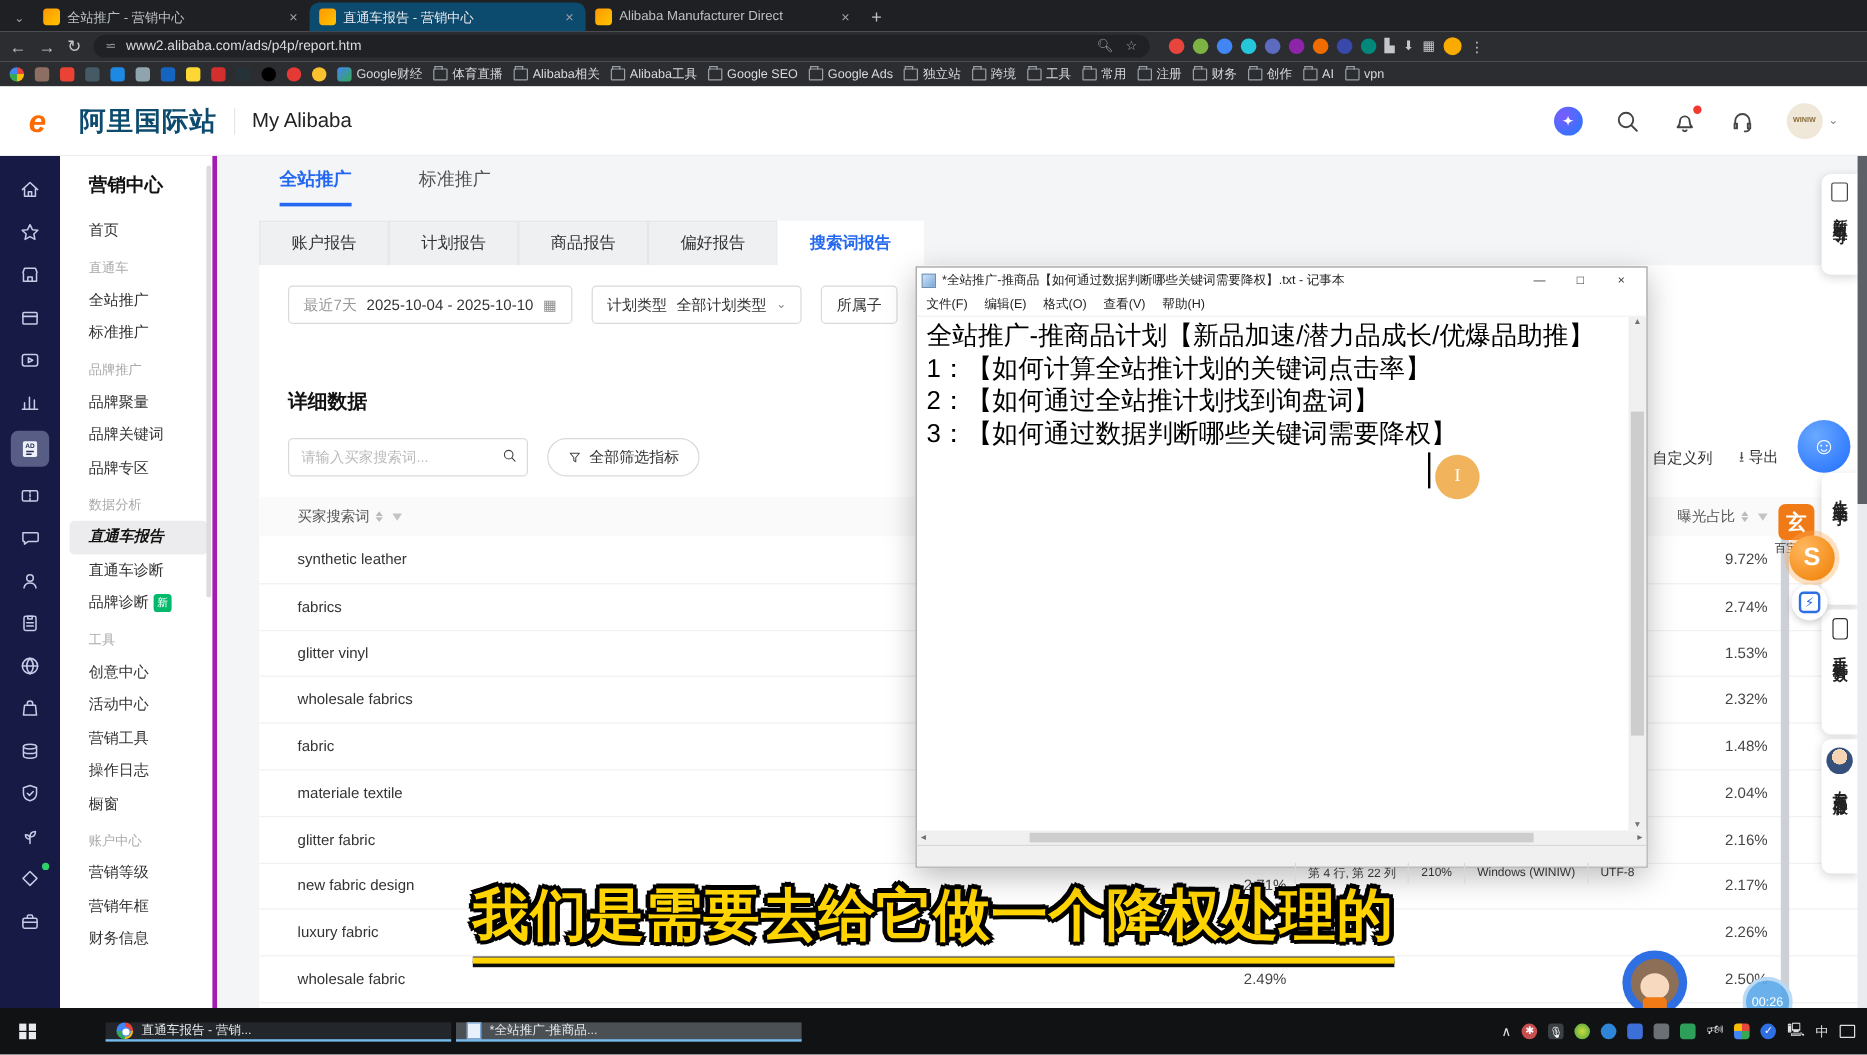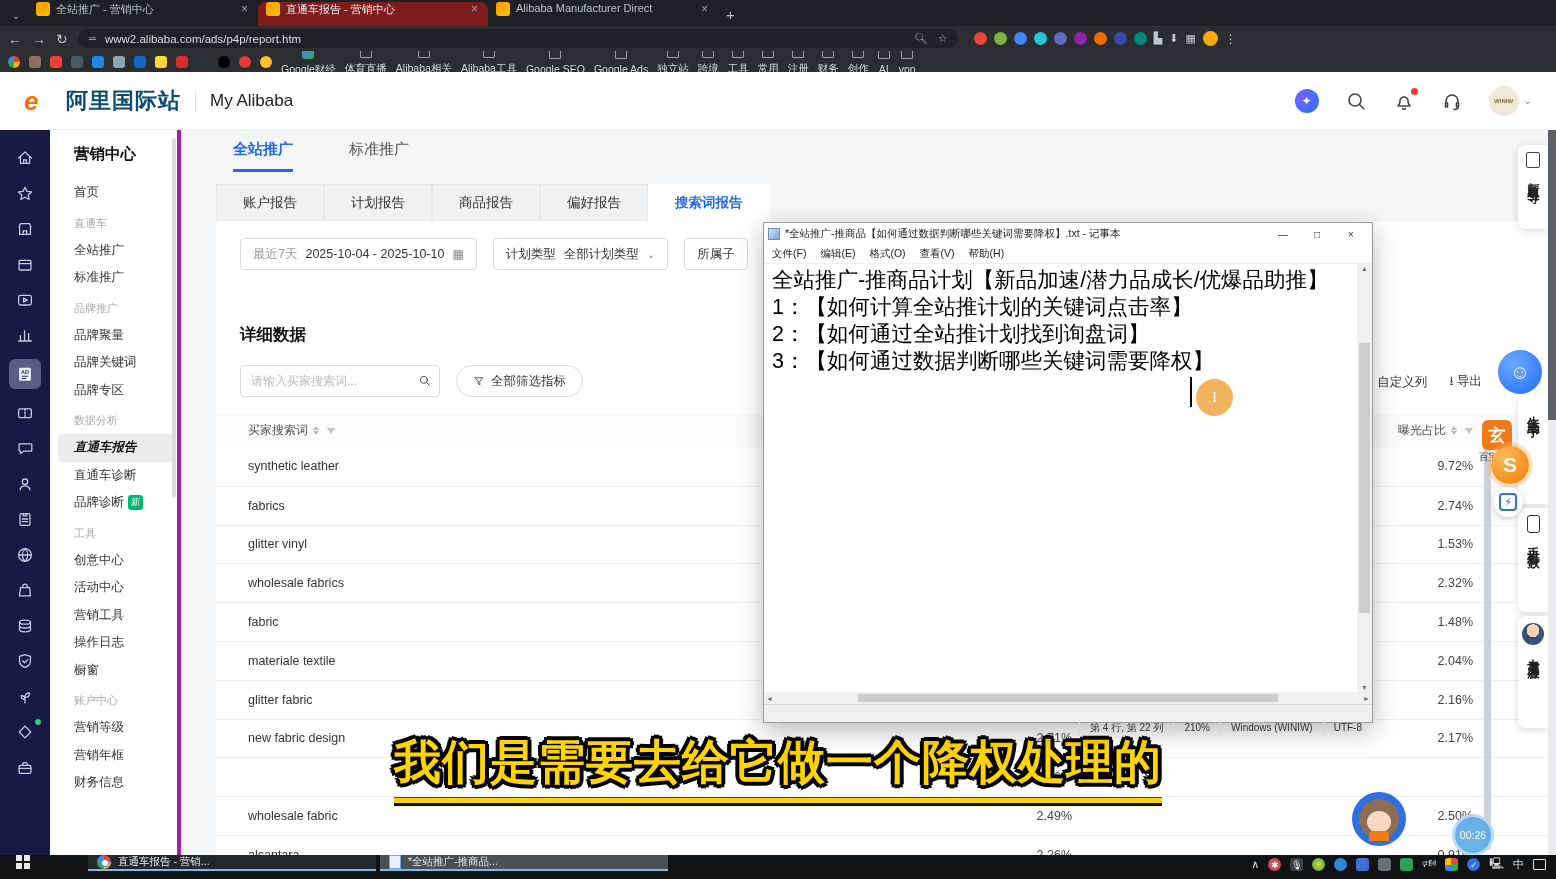--- a/index.html
+++ b/index.html
@@ -3,39 +3,39 @@
 <meta charset="utf-8">
 <style>
   * { margin:0; padding:0; box-sizing:border-box; }
   html,body { width:1556px; height:879px; }
   body { font-family:"Liberation Sans","DejaVu Sans",sans-serif; }
   .screen { position:relative; width:1556px; height:879px; overflow:hidden; background:#f4f5f7; }
 
   
   .tabstrip { height:26px; background:#1e2023; display:flex; align-items:flex-end; padding-left:4px; }
   .tab-chevron { color:#9aa0a6; width:24px; height:22px; display:flex; align-items:center; justify-content:center; font-size:10px; }
-  .btab { display:flex; align-items:flex-start; gap:6px; width:230px; height:24px; padding:0 8px; border-radius:8px 8px 0 0; color:#bdc1c6; font-size:11px; }
-  .btab.active { background:#7f1d1d; color:#e8eaed; }
+  .btab { display:flex; align-items:center; gap:6px; width:230px; height:24px; padding:0 8px; border-radius:8px 8px 0 0; color:#bdc1c6; font-size:11px; }
+  .btab.active { background:#0c4a6e; color:#e8eaed; }
   .btab .fav { width:14px; height:14px; border-radius:3px; background:linear-gradient(135deg,#ff9800,#ffc400); flex:0 0 auto; }
   .btab .tlabel { flex:1; white-space:nowrap; overflow:hidden; }
   .btab .tclose { color:#9aa0a6; font-size:12px; padding:0 2px; }
   .newtab { color:#bdc1c6; font-size:15px; margin:0 0 3px 8px; }
   .toolbar { height:25px; background:#2b2d31; display:flex; align-items:center; padding:0 8px; gap:10px; }
   .navg { color:#c3c7cc; font-size:14px; }
   .urlbox { flex:0 0 880px; height:19px; background:#1f2124; border-radius:10px; display:flex; align-items:center; padding:0 10px; gap:8px; color:#dadce0; font-size:11.5px; }
   .urlbox .sliders { color:#9aa0a6; font-size:11px; }
   .url-right { display:flex; gap:10px; color:#9aa0a6; font-size:11px; margin-left:auto; }
   .extrow { display:flex; align-items:center; gap:7px; margin-left:6px; }
   .extdot { width:13px; height:13px; border-radius:50%; }
   .puzzle { color:#c3c7cc; font-size:11px; }
   .profile-dot { width:15px; height:15px; border-radius:50%; background:#f9ab00; }
   .kebab { color:#c3c7cc; font-size:12px; letter-spacing:1px; }
   .bookmarks { height:21px; background:#2b2d31; display:flex; align-items:center; gap:9px; padding:0 8px; font-size:10.5px; color:#d7d9dd; white-space:nowrap; overflow:hidden; }
   .bm-ico { width:12px; height:12px; border-radius:3px; flex:0 0 auto; }
-  .bm-item { display:flex; align-items:center; gap:4px;flex-direction:column; }
+  .bm-item { display:flex; align-items:center; gap:4px; }
   .bm-folder { width:12px; height:10px; border:1px solid #9aa0a6; border-radius:1px; position:relative; }
   .bm-folder:before { content:""; position:absolute; top:-3px; left:0; width:5px; height:2px; border:1px solid #9aa0a6; border-bottom:none; }
 
   
   .siteheader { height:58px; background:#fff; display:flex; align-items:center; padding:0 24px; border-bottom:1px solid #f0f0f0; }
   .logo { display:flex; align-items:center; gap:8px; }
   .logo-mark { width:34px; height:30px; color:#ff6a00; font-weight:bold; font-size:26px; font-style:italic; }
   .logo-cn { color:#0c4a6e; font-size:22px; font-weight:700; letter-spacing:1px; }
   .logo-div { width:1px; height:22px; background:#e5e5e5; margin:0 14px; }
   .product { font-size:17px; color:#222; }
@@ -139,21 +139,21 @@
   .sball { left:1491px; top:446px; width:38px; height:38px; border-radius:50%; background:radial-gradient(circle at 32% 28%,#ffb75e,#ef7d00); color:#fff; font-weight:bold; font-size:21px; display:flex; align-items:center; justify-content:center; box-shadow:0 0 0 4px rgba(255,170,80,.35); }
   .flash { left:1493px; top:487px; width:30px; height:30px; border-radius:50%; background:#fff; box-shadow:0 2px 6px rgba(0,0,0,.2); display:flex; align-items:center; justify-content:center; }
   .flash .fl { width:18px; height:18px; border:2px solid #2f6fe4; border-radius:4px; color:#2f6fe4; font-size:11px; display:flex; align-items:center; justify-content:center; font-weight:bold; }
   .girl { position:absolute; left:1352px; top:792px; width:54px; height:54px; border-radius:50%; background:#2f6fe4; z-index:55; display:flex; align-items:center; justify-content:center; overflow:hidden; }
   .girl .hair { width:40px; height:40px; border-radius:50%; background:#8d6e56; position:relative; }
   .girl .face { position:absolute; left:8px; top:12px; width:24px; height:22px; border-radius:50%; background:#f6d9bf; }
   .girl .shirt { position:absolute; left:10px; top:32px; width:20px; height:10px; background:#f07b16; border-radius:4px 4px 0 0; }
   .timerb { position:absolute; left:1452px; top:814px; width:42px; height:42px; border-radius:50%; background:rgba(90,167,232,.9); border:3px solid rgba(255,255,255,.55); color:#fff; font-size:10.5px; display:flex; align-items:center; justify-content:center; z-index:55; }
 
   
-  .taskbar { position:absolute; left:0; bottom:0; width:1556px; height:24px; background:#101214; display:flex; align-items:flex-start; z-index:100; }
+  .taskbar { position:absolute; left:0; bottom:0; width:1556px; height:39px; background:#101214; display:flex; align-items:center; z-index:100; }
   .startbtn { width:46px; display:flex; align-items:center; justify-content:center; }
   .winlogo { display:grid; grid-template-columns:6px 6px; grid-template-rows:6px 6px; gap:1.5px; }
   .winlogo i { background:#e8eaed; }
   .tb-app { width:288px; display:flex; align-items:center; gap:7px; padding:0 9px; font-size:10.5px; color:#e6e8ea; border-bottom:2px solid #76b9ed; background:#23262a; }
   .tb-app.activewin { background:#4b5055; }
   .chrome-ball { width:14px; height:14px; border-radius:50%; background:conic-gradient(#ea4335 0 25%,#fbbc05 25% 50%,#34a853 50% 75%,#4285f4 75% 100%); position:relative; }
   .chrome-ball:after { content:""; position:absolute; left:4px; top:4px; width:6px; height:6px; border-radius:50%; background:#fff; border:1px solid #4285f4; }
   .np-tbico { width:12px; height:14px; background:#e8f0fb; border:1px solid #7aa7d8; }
   .tb-label { white-space:nowrap; overflow:hidden; }
   .tray { margin-left:auto; display:flex; align-items:center; gap:9px; padding-right:10px; color:#dfe2e5; font-size:11px; }
@@ -573,20 +573,21 @@
               <span class="td-kw">glitter fabric</span>
               <span class="td-ctr"></span>
               <span class="td-exp">2.16%</span>
             </div>
           <div class="trow">
               <span class="td-kw">new fabric design</span>
               <span class="td-ctr">2.71%</span>
               <span class="td-exp">2.17%</span>
             </div>
           <div class="trow">
+              <span class="td-kw">luxury fabric</span>
               <span class="td-ctr"></span>
               <span class="td-exp">2.26%</span>
             </div>
           <div class="trow">
               <span class="td-kw">wholesale fabric</span>
               <span class="td-ctr">2.49%</span>
               <span class="td-exp">2.50%</span>
             </div>
           <div class="trow">
               <span class="td-kw">alcantara</span>

